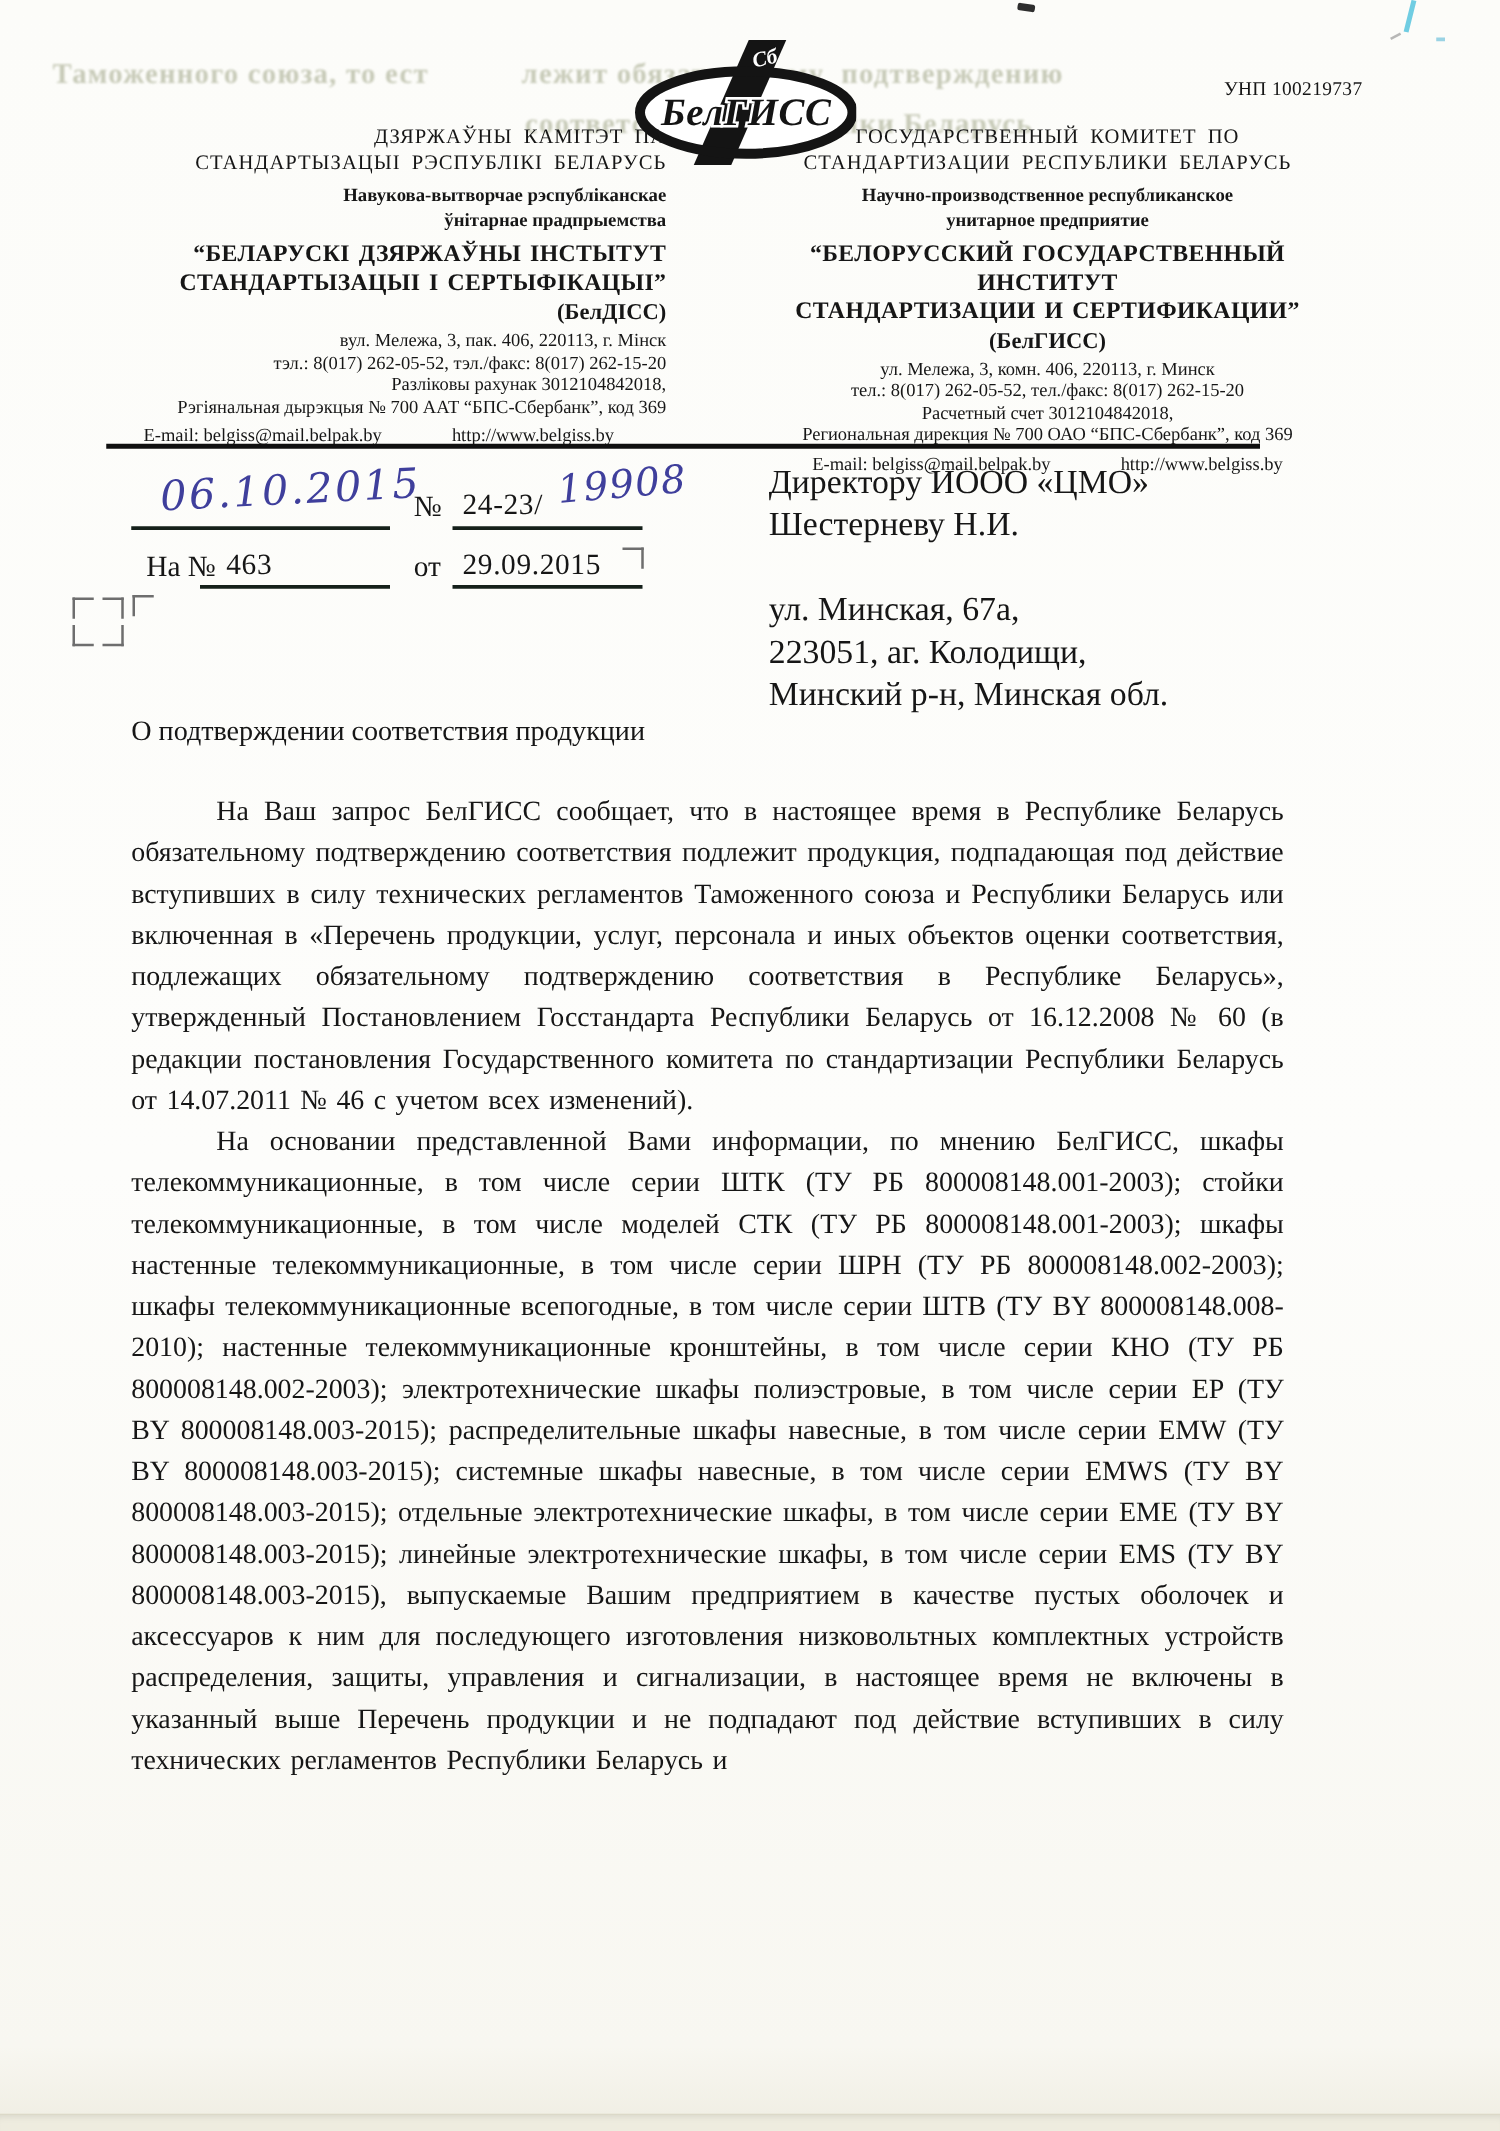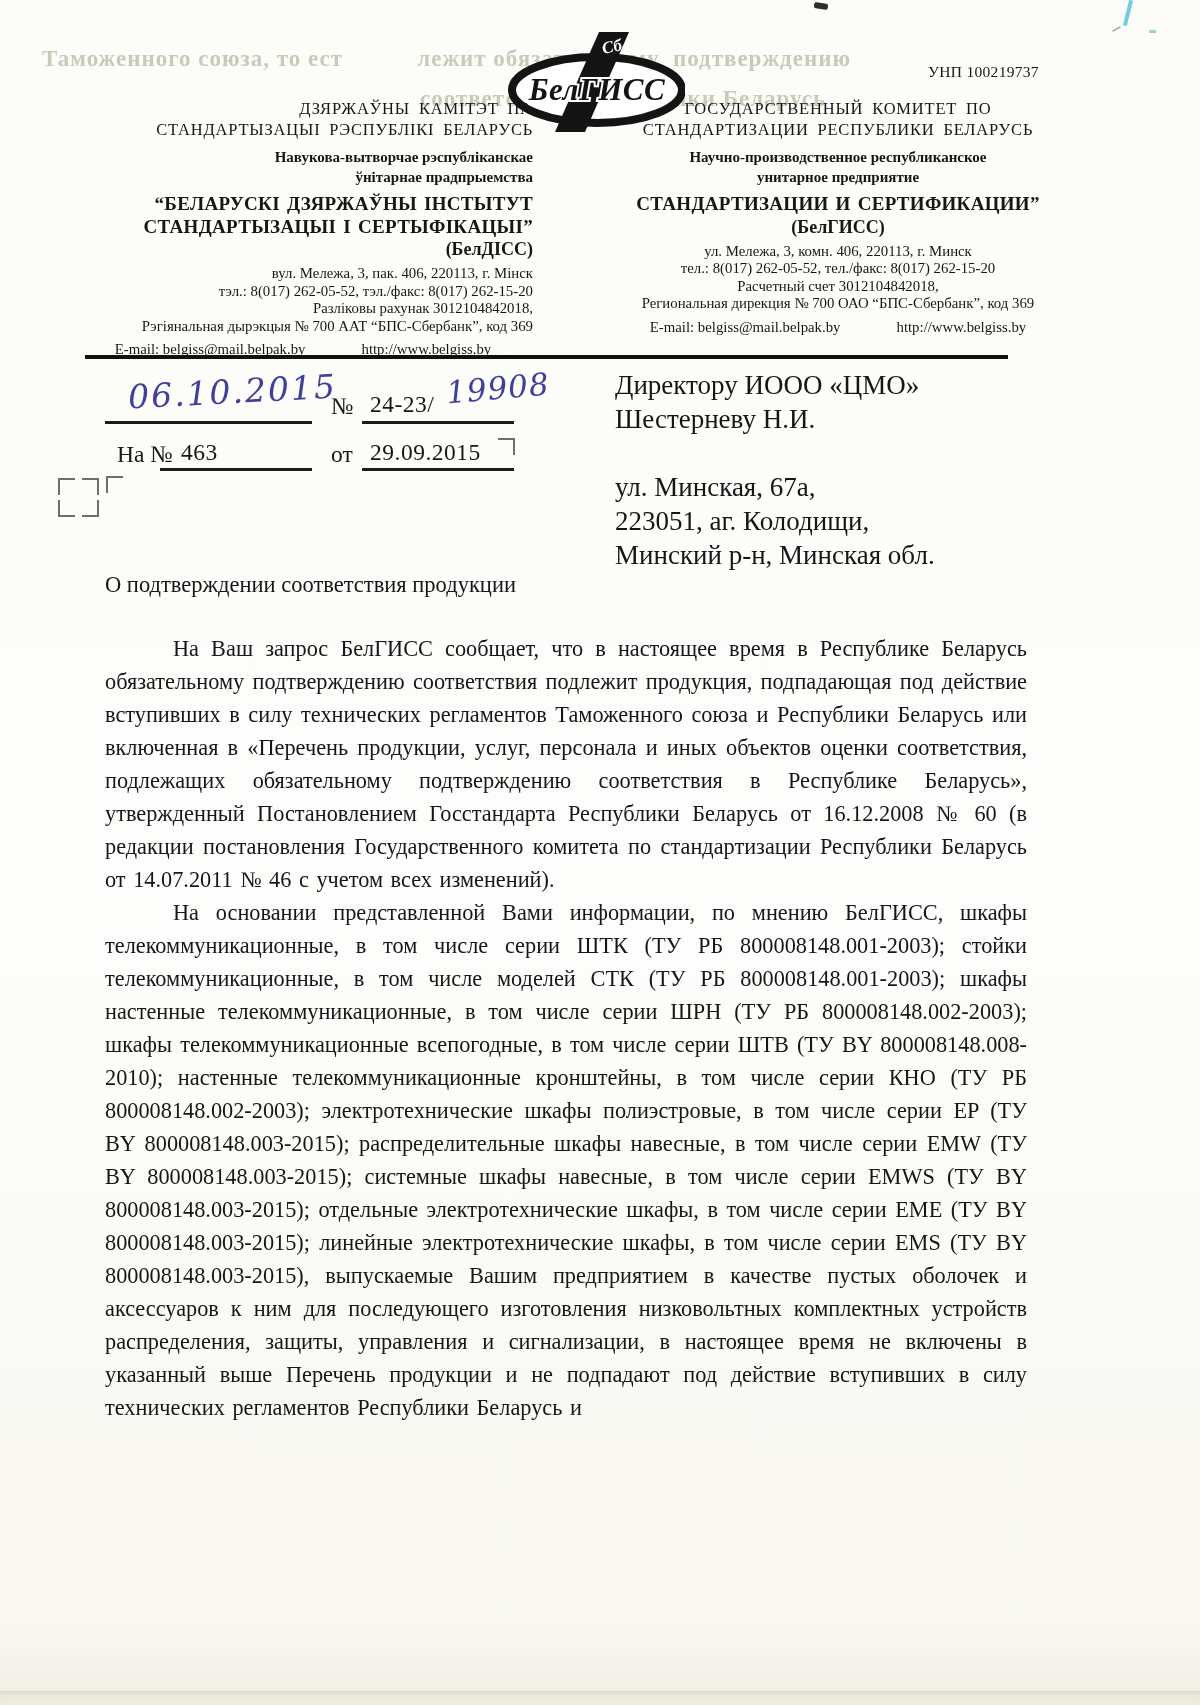--- a/index.html
+++ b/index.html
@@ -25,21 +25,21 @@
   .ghost1{left:42px;top:46px;font-size:23px;}
   .ghost2{left:420px;top:86px;font-size:23px;}
   .blue-streak{position:absolute;left:1126px;top:0;width:4px;height:26px;background:#57c4de;transform:rotate(14deg);opacity:.85;}
   .blue-dot{position:absolute;left:1149px;top:30px;width:7px;height:3px;background:#59b7d6;opacity:.6;}
   .gray-tick{position:absolute;left:1112px;top:28px;width:9px;height:2px;background:#9a9a9a;transform:rotate(-28deg);opacity:.7;}
   .dark-dash{position:absolute;left:814px;top:3px;width:14px;height:6px;background:#2e2e2e;border-radius:2px;transform:rotate(8deg);}
   .bottom-strip{position:absolute;left:0;bottom:0;width:100%;height:13px;background:#eeecdf;border-top:1px solid #dcd9c8;box-shadow:inset 0 5px 6px -4px rgba(0,0,0,.10);}
   
   .logo{position:absolute;left:505px;top:30px;width:180px;height:104px;}
   
-  .unp{position:absolute;left:928px;top:63px;width:162px;font-size:15.5px;letter-spacing:.3px;}
+  .unp{position:absolute;left:928px;top:63px;width:162px;text-align:right;font-size:15.5px;letter-spacing:.3px;}
   .hcol{position:absolute;top:98px;text-align:center;}
   .hcol-left{left:73px;width:460px;text-align:right;}
   .hcol-right{left:628px;width:420px;text-align:center;}
   .committee{font-size:16.5px;line-height:21px;letter-spacing:.8px;margin-bottom:7px;word-spacing:4px;}
   .orgtype{font-size:15px;font-weight:bold;line-height:20px;margin-bottom:6px;}
   .institute{font-size:19px;font-weight:bold;line-height:22.5px;letter-spacing:.3px;word-spacing:2px;}
   .abbr{font-size:18px;font-weight:bold;line-height:22px;margin-bottom:5px;}
   .addr{font-size:14.8px;line-height:17.6px;}
   .email-row{display:flex;justify-content:center;gap:56px;font-size:14.8px;margin-top:6px;}
   .rule{position:absolute;left:85px;top:355px;width:923px;height:4px;background:#101010;}
@@ -127,20 +127,21 @@
   <div class="hcol hcol-right">
     <div class="committee">
       <div>ГОСУДАРСТВЕННЫЙ КОМИТЕТ ПО</div>
       <div>СТАНДАРТИЗАЦИИ РЕСПУБЛИКИ БЕЛАРУСЬ</div>
     </div>
     <div class="orgtype">
       <div>Научно-производственное республиканское</div>
       <div>унитарное предприятие</div>
     </div>
     <div class="institute">
+      <div>“БЕЛОРУССКИЙ ГОСУДАРСТВЕННЫЙ ИНСТИТУТ</div>
       <div>СТАНДАРТИЗАЦИИ И СЕРТИФИКАЦИИ”</div>
     </div>
     <div class="abbr">(БелГИСС)</div>
     <div class="addr">
       <div>ул. Мележа, 3, комн. 406, 220113, г. Минск</div>
       <div>тел.: 8(017) 262-05-52, тел./факс: 8(017) 262-15-20</div>
       <div>Расчетный счет 3012104842018,</div>
       <div>Региональная дирекция № 700 ОАО “БПС-Сбербанк”, код 369</div>
     </div>
     <div class="email-row">

